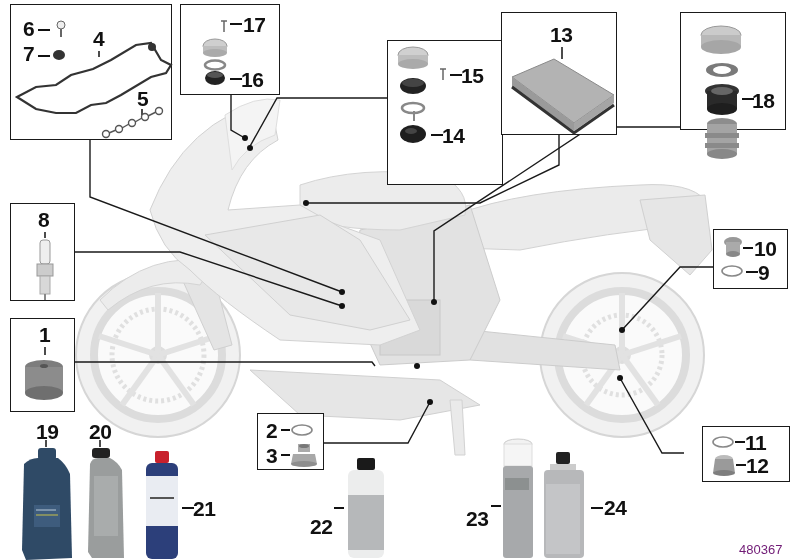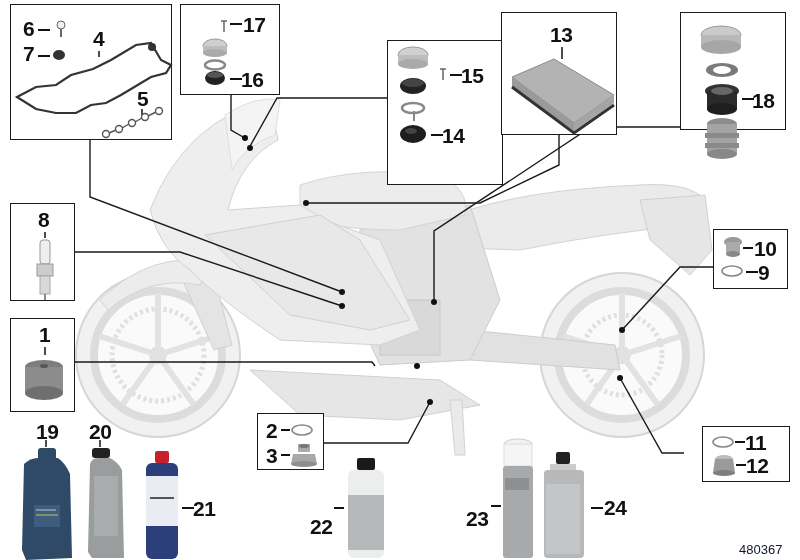--- a/index.html
+++ b/index.html
@@ -1,19 +1,19 @@
 <!DOCTYPE html>
 <html><head>
 <meta charset="utf-8">
 <style>
   html, body { margin:0; padding:0; background:#ffffff; }
   body { width:800px; height:560px; position:relative; overflow:hidden; font-family:"Liberation Sans", sans-serif; }
   .box { position:absolute; border:1.5px solid #1a1a1a; background:#fff; box-sizing:border-box; }
   .num { position:absolute; font-family:"Liberation Sans", sans-serif; font-weight:bold; font-size:21px; color:#111; line-height:1; letter-spacing:-0.5px; }
-  .ref { position:absolute; font-family:"Liberation Sans", sans-serif; font-size:13px; color:#0f172a; }
+  .ref { position:absolute; font-family:"Liberation Sans", sans-serif; font-size:13px; color:#701a75; }
   svg.layer { position:absolute; left:0; top:0; }
 </style>
 </head>
 <body>
 
 <svg class="layer" width="800" height="560" viewBox="0 0 800 560">
 
   <g>
     <circle cx="158" cy="355" r="82" fill="#f1f1f1" stroke="#d6d6d6" stroke-width="2"></circle>
     <circle cx="158" cy="355" r="64" fill="#fafafa" stroke="#dcdcdc" stroke-width="8"></circle>

